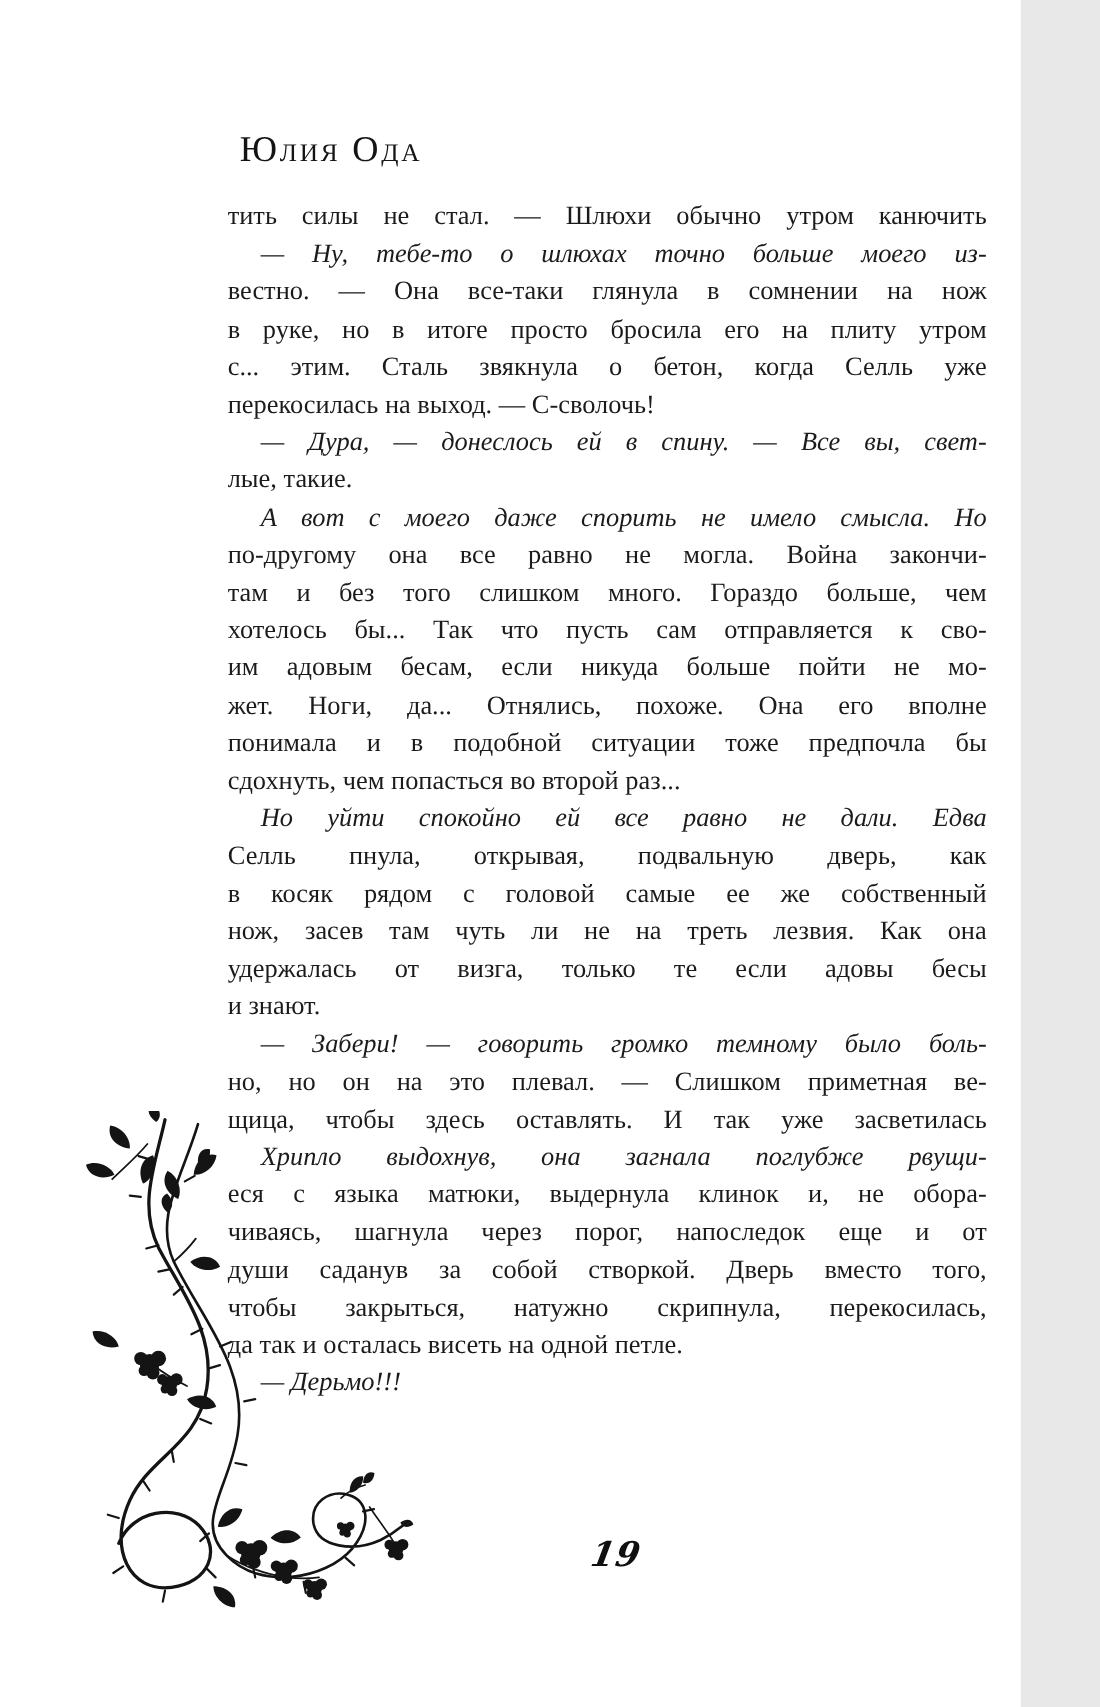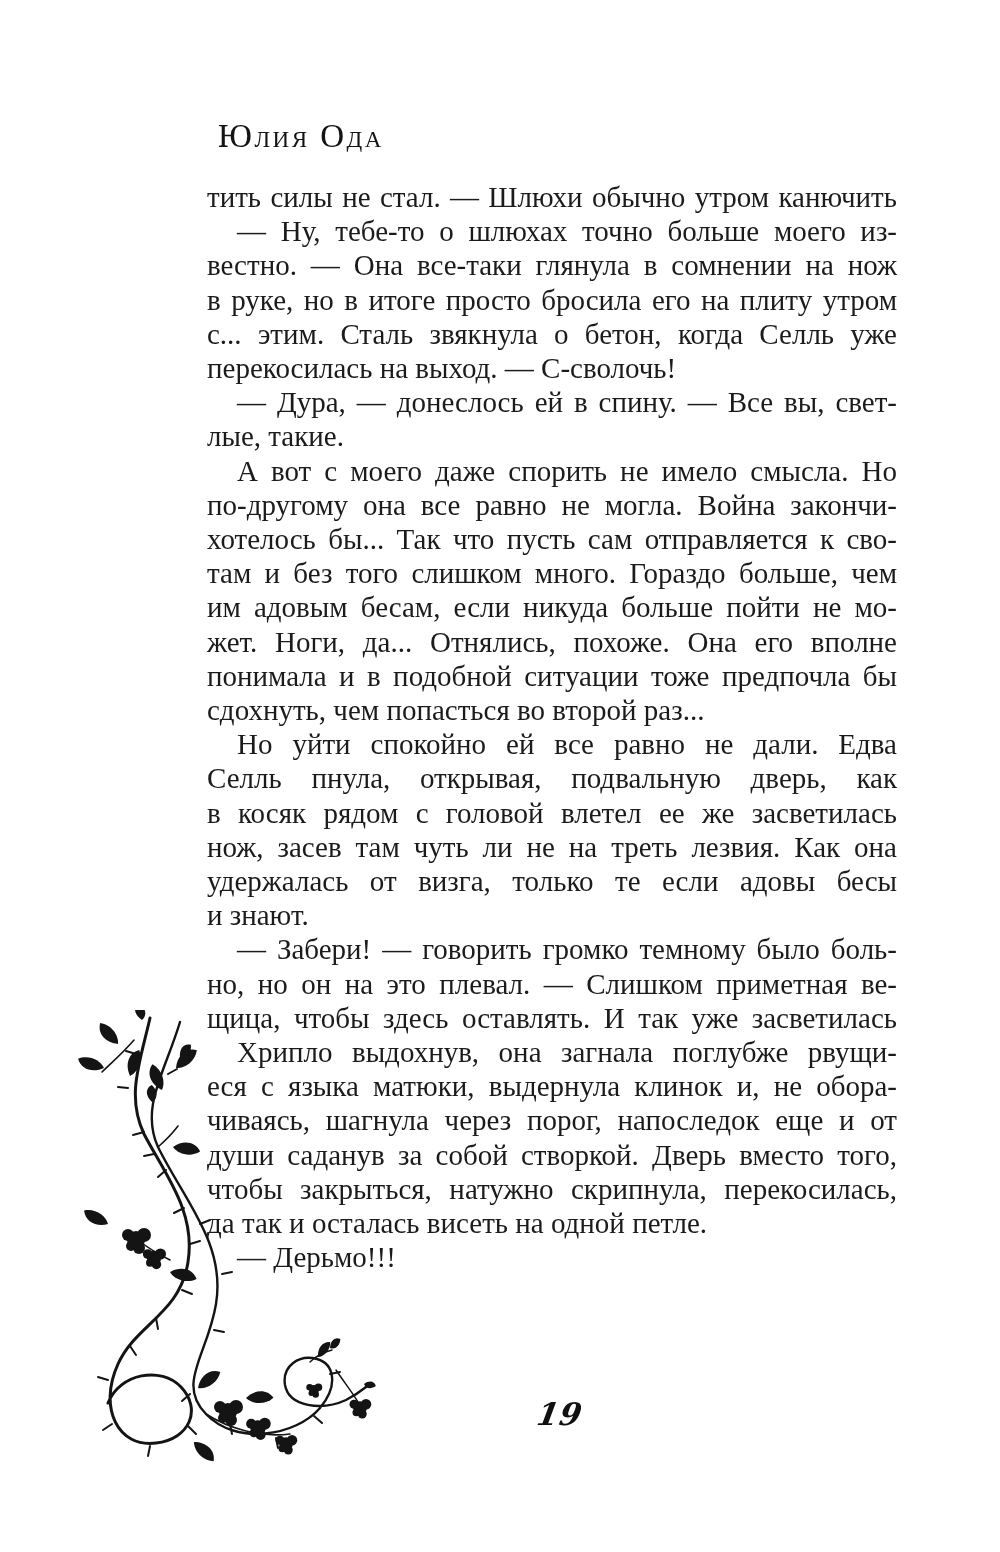--- a/index.html
+++ b/index.html
@@ -1,49 +1,49 @@
 <!DOCTYPE html>
 <html><head>
 <meta charset="utf-8">
 <style>
   html,body { margin:0; padding:0; background:#e8e8e8; }
   .page {
     position:relative;
-    width:1000px; height:1552px;
+    width:928px; height:1552px;
     background:#ffffff;
     font-family:"Liberation Serif", serif;
     color:#1b1b1b;
     overflow:hidden;
   }
   .running-header {
     position:absolute;
     left:218px; top:118px;
     font-family:"Liberation Serif", serif;
     font-variant:small-caps;
     font-size:33px;
     letter-spacing:2.5px;
     font-weight:500;
     color:#141414;
   }
   .body-text {
     position:absolute;
     left:207px; top:180px;
     width:690px;
-    font-size:29px;
+    font-size:24px;
     line-height:34.2px;
     color:#1b1b1b;
   }
   .line {
     text-align:justify;
     text-align-last:justify;
     text-justify:inter-word;
     white-space:normal;
   }
   .line.last { text-align-last:left; }
-  .line.indented { text-indent:30px; }
+  .line.indented { text-indent:30px;font-style:italic; }
   .page-number {
     position:absolute;
     left:500px; top:1396px;
     width:120px;
     text-align:center;
     font-family:"DejaVu Serif", serif;
     font-style:italic;
     font-weight:bold;
     font-size:31px;
     transform:skewX(-10deg);
@@ -66,29 +66,29 @@
       <div class="line">тить силы не стал. — Шлюхи обычно утром канючить</div>
       <div class="line indented">— Ну, тебе-то о шлюхах точно больше моего из-</div>
       <div class="line">вестно. — Она все-таки глянула в сомнении на нож</div>
       <div class="line">в руке, но в итоге просто бросила его на плиту утром</div>
       <div class="line">с... этим. Сталь звякнула о бетон, когда Селль уже</div>
       <div class="line last">перекосилась на выход. — С-сволочь!</div>
       <div class="line indented">— Дура, — донеслось ей в спину. — Все вы, свет-</div>
       <div class="line last">лые, такие.</div>
       <div class="line indented">А вот с моего даже спорить не имело смысла. Но</div>
       <div class="line">по-другому она все равно не могла. Война закончи-</div>
+      <div class="line">там и без того слишком много. Гораздо больше, чем</div>
       <div class="line">хотелось бы... Так что пусть сам отправляется к сво-</div>
-      <div class="line">там и без того слишком много. Гораздо больше, чем</div>
       <div class="line">им адовым бесам, если никуда больше пойти не мо-</div>
       <div class="line">жет. Ноги, да... Отнялись, похоже. Она его вполне</div>
       <div class="line">понимала и в подобной ситуации тоже предпочла бы</div>
       <div class="line last">сдохнуть, чем попасться во второй раз...</div>
       <div class="line indented">Но уйти спокойно ей все равно не дали. Едва</div>
       <div class="line">Селль пнула, открывая, подвальную дверь, как</div>
-      <div class="line">в косяк рядом с головой влетел ее же засветилась</div>
+      <div class="line">в косяк рядом с головой самые ее же собственный</div>
       <div class="line">нож, засев там чуть ли не на треть лезвия. Как она</div>
       <div class="line">удержалась от визга, только те если адовы бесы</div>
       <div class="line last">и знают.</div>
       <div class="line indented">— Забери! — говорить громко темному было боль-</div>
       <div class="line">но, но он на это плевал. — Слишком приметная ве-</div>
       <div class="line">щица, чтобы здесь оставлять. И так уже засветилась</div>
       <div class="line indented">Хрипло выдохнув, она загнала поглубже рвущи-</div>
       <div class="line">еся с языка матюки, выдернула клинок и, не обора-</div>
       <div class="line">чиваясь, шагнула через порог, напоследок еще и от</div>
       <div class="line">души саданув за собой створкой. Дверь вместо того,</div>

